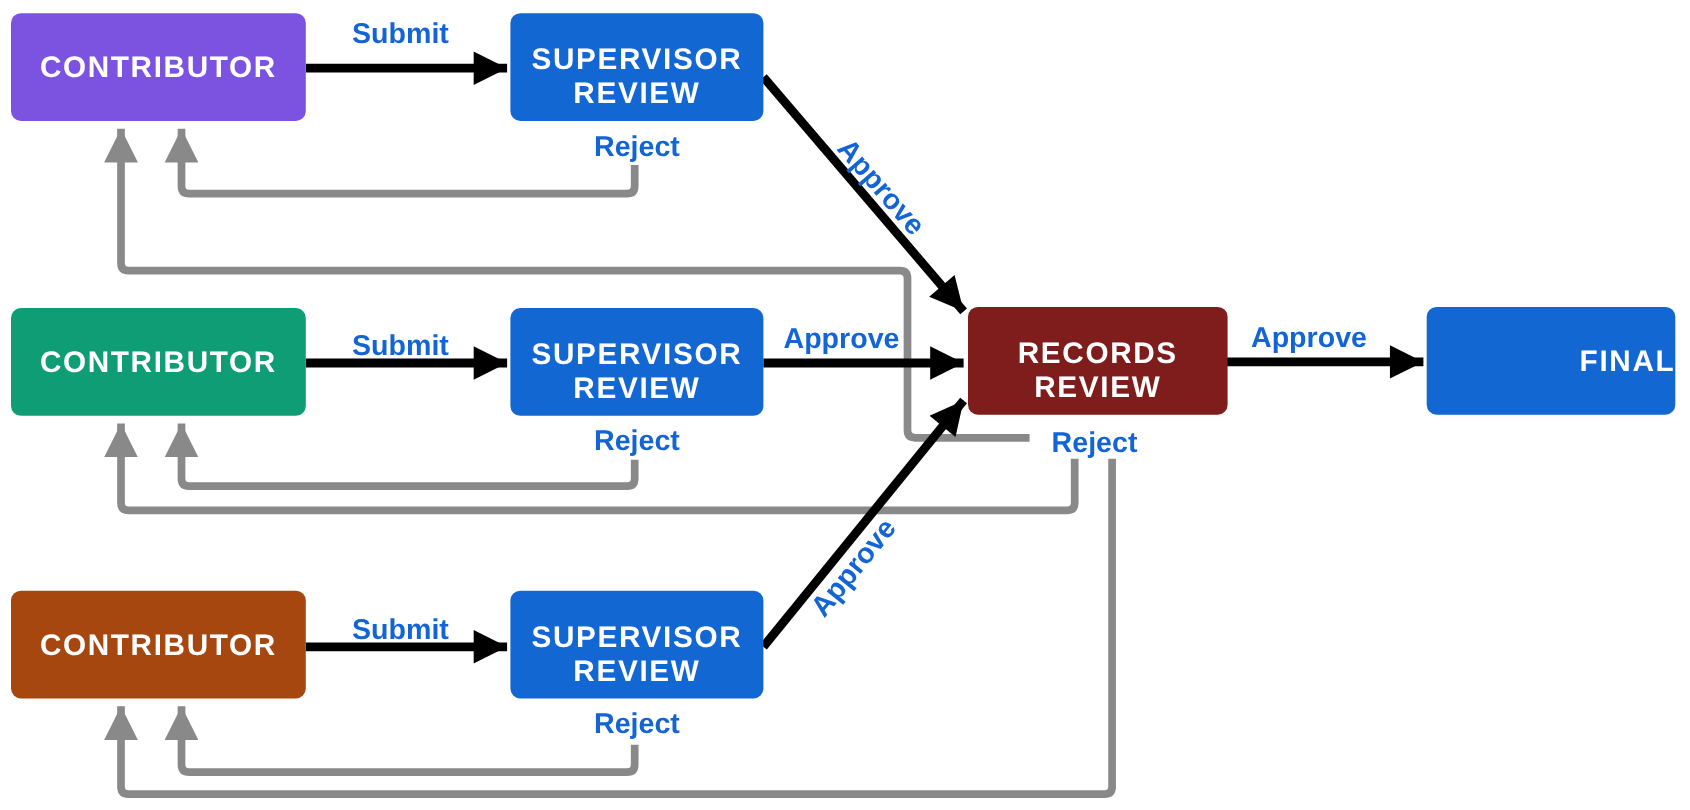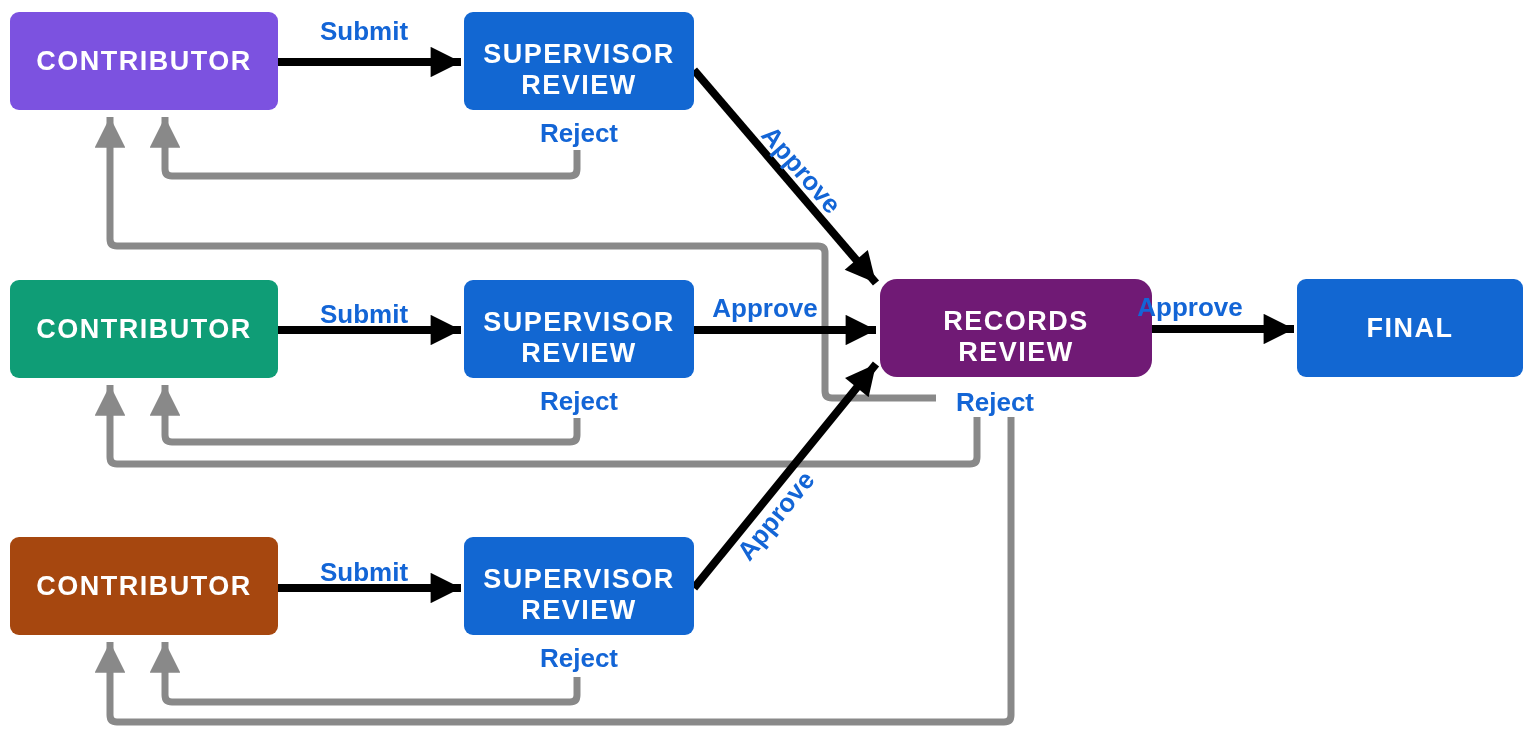--- a/index.html
+++ b/index.html
@@ -25,22 +25,22 @@
     font-size: 27px;
     line-height: 31px;
     letter-spacing: 1.5px;
   }
   .node-c1 { left: 10px;   top: 12px;  width: 268px; height: 98px; background: #7C52E0; }
   .node-c2 { left: 10px;   top: 280px; width: 268px; height: 98px; background: #0F9D76; }
   .node-c3 { left: 10px;   top: 537px; width: 268px; height: 98px; background: #A6470F; }
   .node-s1 { left: 464px;  top: 12px;  width: 230px; height: 98px; background: #1267D2; }
   .node-s2 { left: 464px;  top: 280px; width: 230px; height: 98px; background: #1267D2; }
   .node-s3 { left: 464px;  top: 537px; width: 230px; height: 98px; background: #1267D2; }
-  .node-r  { left: 880px;  top: 279px; width: 272px; height: 98px; background: #701a75; border-radius: 17px; }
-  .node-f  { left: 1297px; top: 279px; width: 226px; height: 98px; background: #1267D2; }
+  .node-r  { left: 880px;  top: 279px; width: 236px; height: 98px; background: #7f1d1d; }
+  .node-f  { left: 1297px; top: 279px; width: 226px; height: 98px; background: #1267D2; justify-content: flex-end; }
   .node-s1 .lbl, .node-s2 .lbl, .node-s3 .lbl, .node-r .lbl { width: 215px; margin-top: 18px; }
 
   .edge-label {
     position: absolute;
     transform: translate(-50%, -50%);
     color: #1365D6;
     font-weight: bold;
     font-size: 26px;
     white-space: nowrap;
   }

